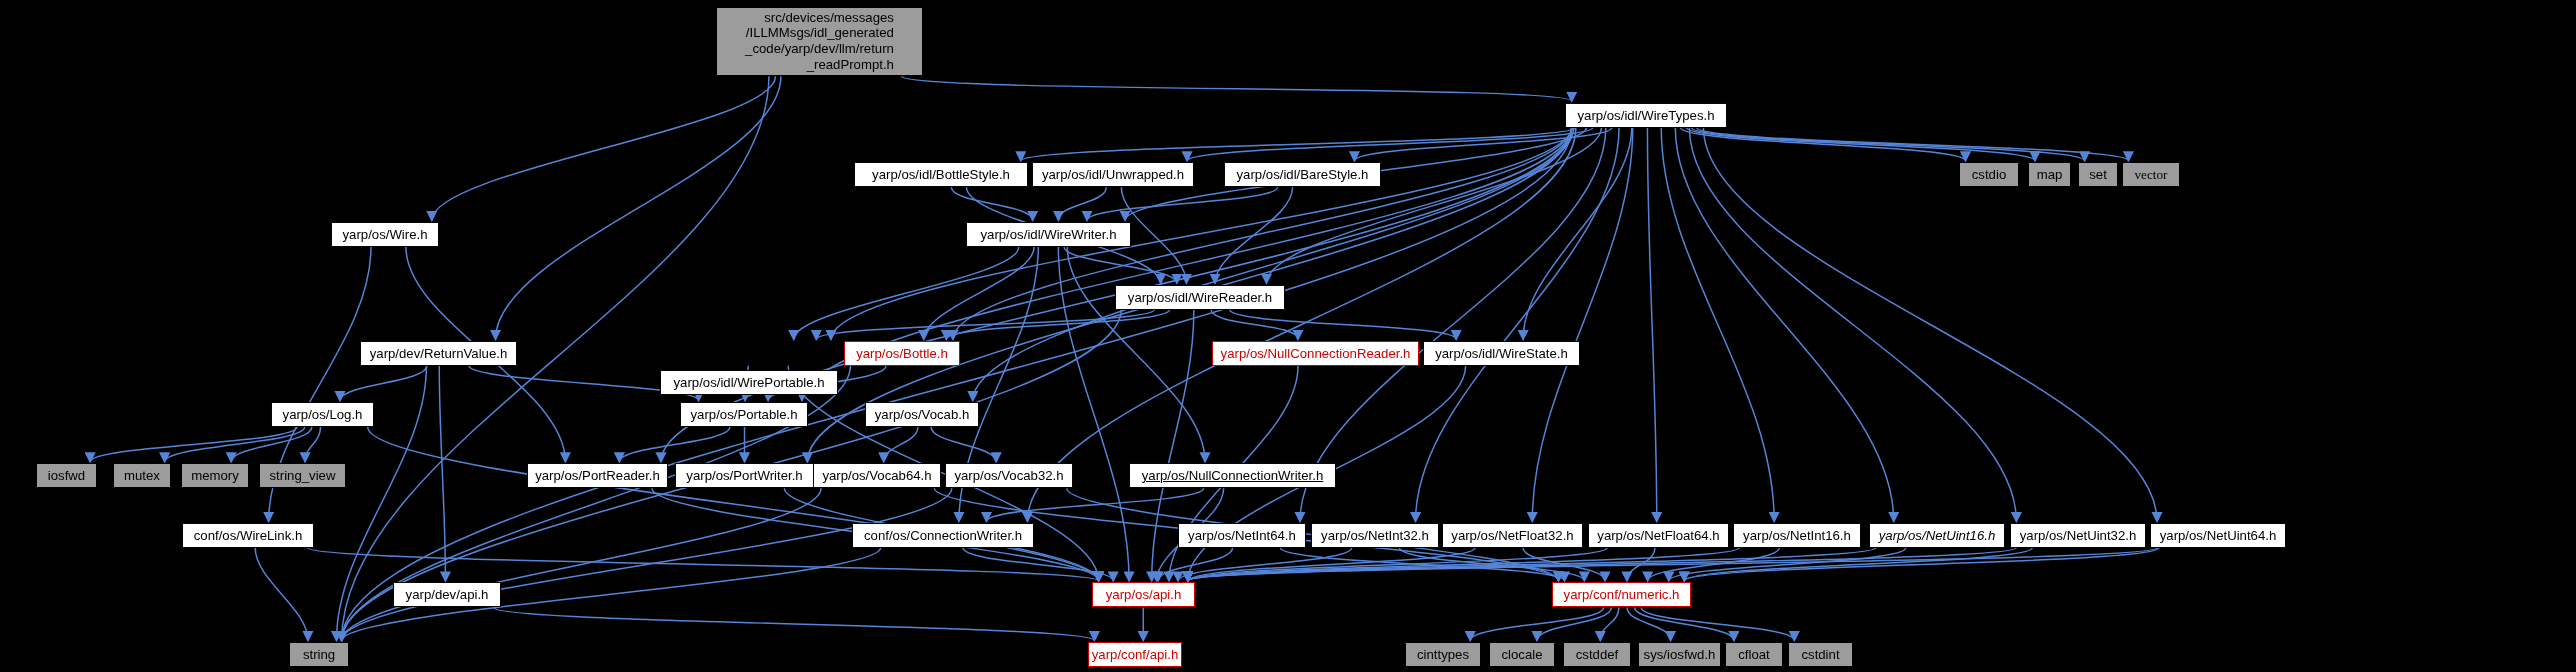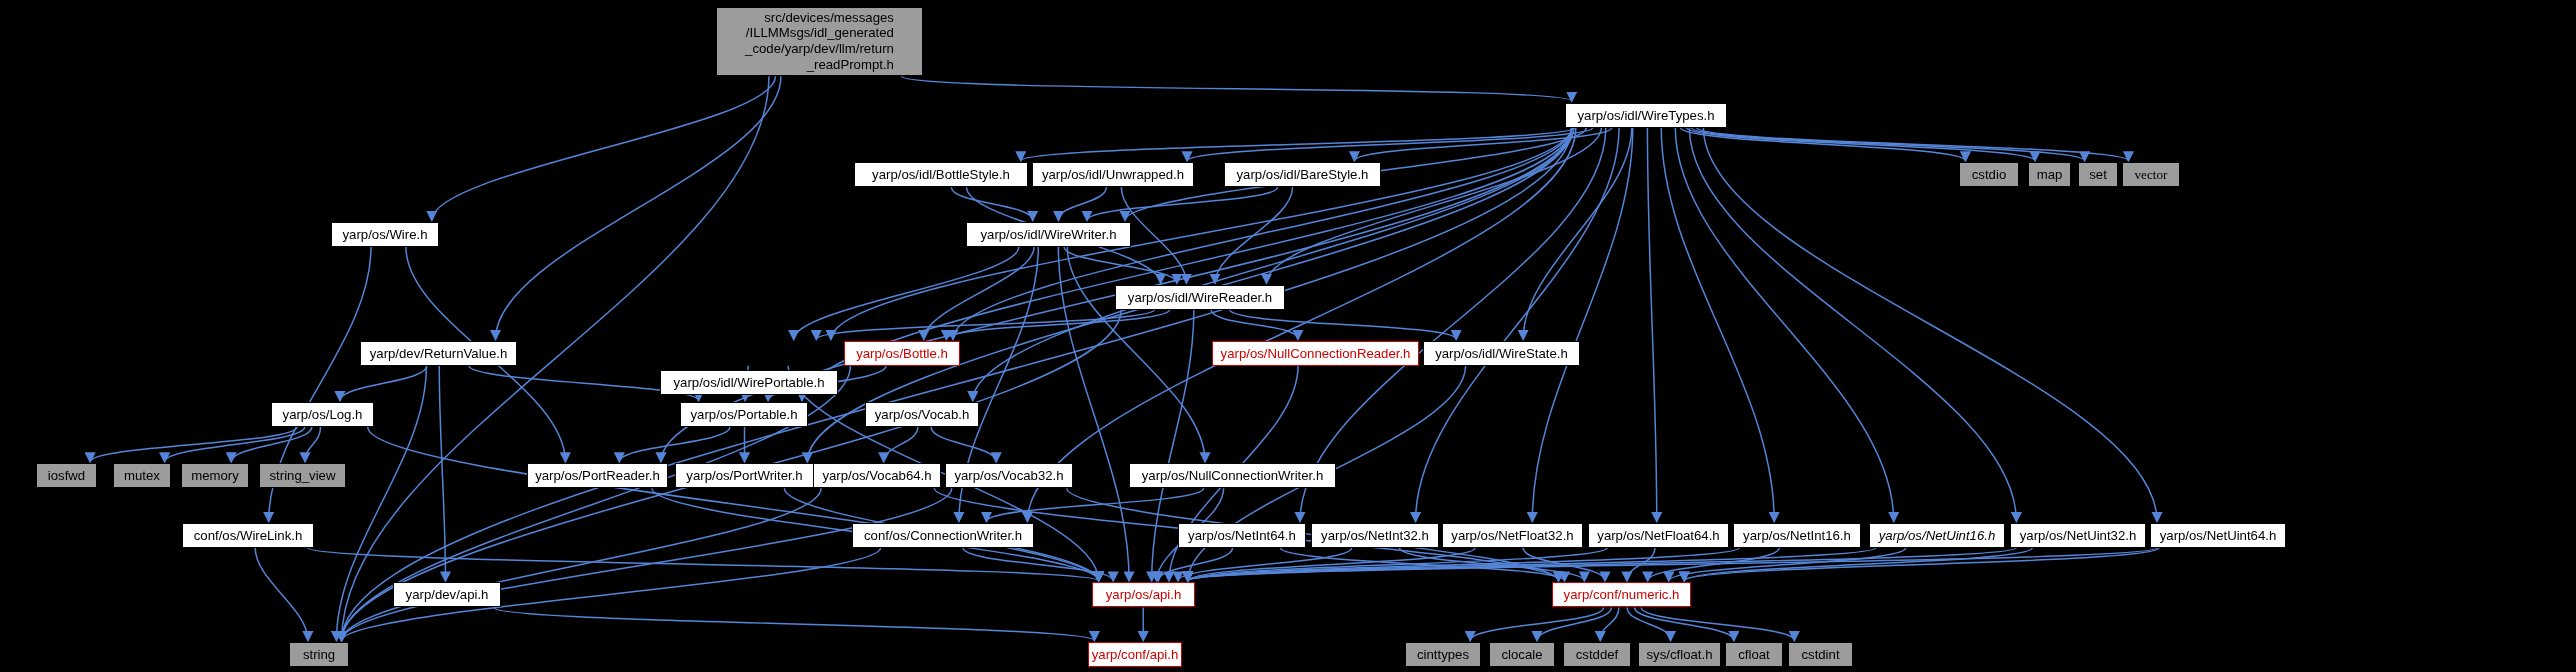--- a/index.html
+++ b/index.html
@@ -172,37 +172,37 @@
       <div class="node normal" style="left: 680px; top: 402px; width: 128px; height: 25px;">yarp/os/Portable.h</div>
       <div class="node normal" style="left: 865px; top: 402px; width: 114px; height: 25px;">yarp/os/Vocab.h</div>
       <div class="node gray" style="left: 36px; top: 463px; width: 61px; height: 25px;">iosfwd</div>
       <div class="node gray" style="left: 113px; top: 463px; width: 58px; height: 25px;">mutex</div>
       <div class="node gray" style="left: 181px; top: 463px; width: 68px; height: 25px;">memory</div>
       <div class="node gray" style="left: 259px; top: 463px; width: 87px; height: 25px;">string_view</div>
       <div class="node normal" style="left: 527px; top: 463px; width: 141px; height: 25px;">yarp/os/PortReader.h</div>
       <div class="node normal" style="left: 675px; top: 463px; width: 139px; height: 25px;">yarp/os/PortWriter.h</div>
       <div class="node normal" style="left: 813px; top: 463px; width: 128px; height: 25px;">yarp/os/Vocab64.h</div>
       <div class="node normal" style="left: 945px; top: 463px; width: 128px; height: 25px;">yarp/os/Vocab32.h</div>
-      <div class="node normal" style="left: 1129px; top: 463px; width: 207px; height: 25px;">yarp/os/NullConnectionWriter.h</div>
+      <div class="node normal" style="left: 1129px; top: 463px; width: 207px; height: 25px; text-decoration: underline;">yarp/os/NullConnectionWriter.h</div>
       <div class="node normal" style="left: 182px; top: 523px; width: 132px; height: 25px;">conf/os/WireLink.h</div>
       <div class="node normal" style="left: 852px; top: 523px; width: 182px; height: 25px;">conf/os/ConnectionWriter.h</div>
       <div class="node normal" style="left: 1178px; top: 523px; width: 128px; height: 25px;">yarp/os/NetInt64.h</div>
       <div class="node normal" style="left: 1311px; top: 523px; width: 128px; height: 25px;">yarp/os/NetInt32.h</div>
       <div class="node normal" style="left: 1442px; top: 523px; width: 141px; height: 25px;">yarp/os/NetFloat32.h</div>
       <div class="node normal" style="left: 1588px; top: 523px; width: 141px; height: 25px;">yarp/os/NetFloat64.h</div>
       <div class="node normal" style="left: 1733px; top: 523px; width: 128px; height: 25px;">yarp/os/NetInt16.h</div>
       <div class="node normal" style="left: 1869px; top: 523px; width: 136px; height: 25px; font-style: italic;">yarp/os/NetUint16.h</div>
       <div class="node normal" style="left: 2010px; top: 523px; width: 136px; height: 25px;">yarp/os/NetUint32.h</div>
       <div class="node normal" style="left: 2150px; top: 523px; width: 136px; height: 25px;">yarp/os/NetUint64.h</div>
       <div class="node normal" style="left: 393px; top: 582px; width: 108px; height: 25px;">yarp/dev/api.h</div>
       <div class="node red" style="left: 1092px; top: 582px; width: 103px; height: 25px;">yarp/os/api.h</div>
       <div class="node red" style="left: 1552px; top: 582px; width: 139px; height: 25px;">yarp/conf/numeric.h</div>
       <div class="node gray" style="left: 289px; top: 642px; width: 60px; height: 25px;">string</div>
       <div class="node red" style="left: 1088px; top: 642px; width: 94px; height: 25px;">yarp/conf/api.h</div>
       <div class="node gray" style="left: 1405px; top: 642px; width: 76px; height: 25px;">cinttypes</div>
       <div class="node gray" style="left: 1489px; top: 642px; width: 66px; height: 25px;">clocale</div>
       <div class="node gray" style="left: 1563px; top: 642px; width: 68px; height: 25px;">cstddef</div>
-      <div class="node gray" style="left: 1638px; top: 642px; width: 83px; height: 25px;">sys/cfloat.h</div>
+      <div class="node gray" style="left: 1638px; top: 642px; width: 83px; height: 25px;">sys/iosfwd.h</div>
       <div class="node gray" style="left: 1725px; top: 642px; width: 58px; height: 25px;">cfloat</div>
       <div class="node gray" style="left: 1788px; top: 642px; width: 65px; height: 25px;">cstdint</div>
     </div>
 </div>
 
 
 </body></html>

